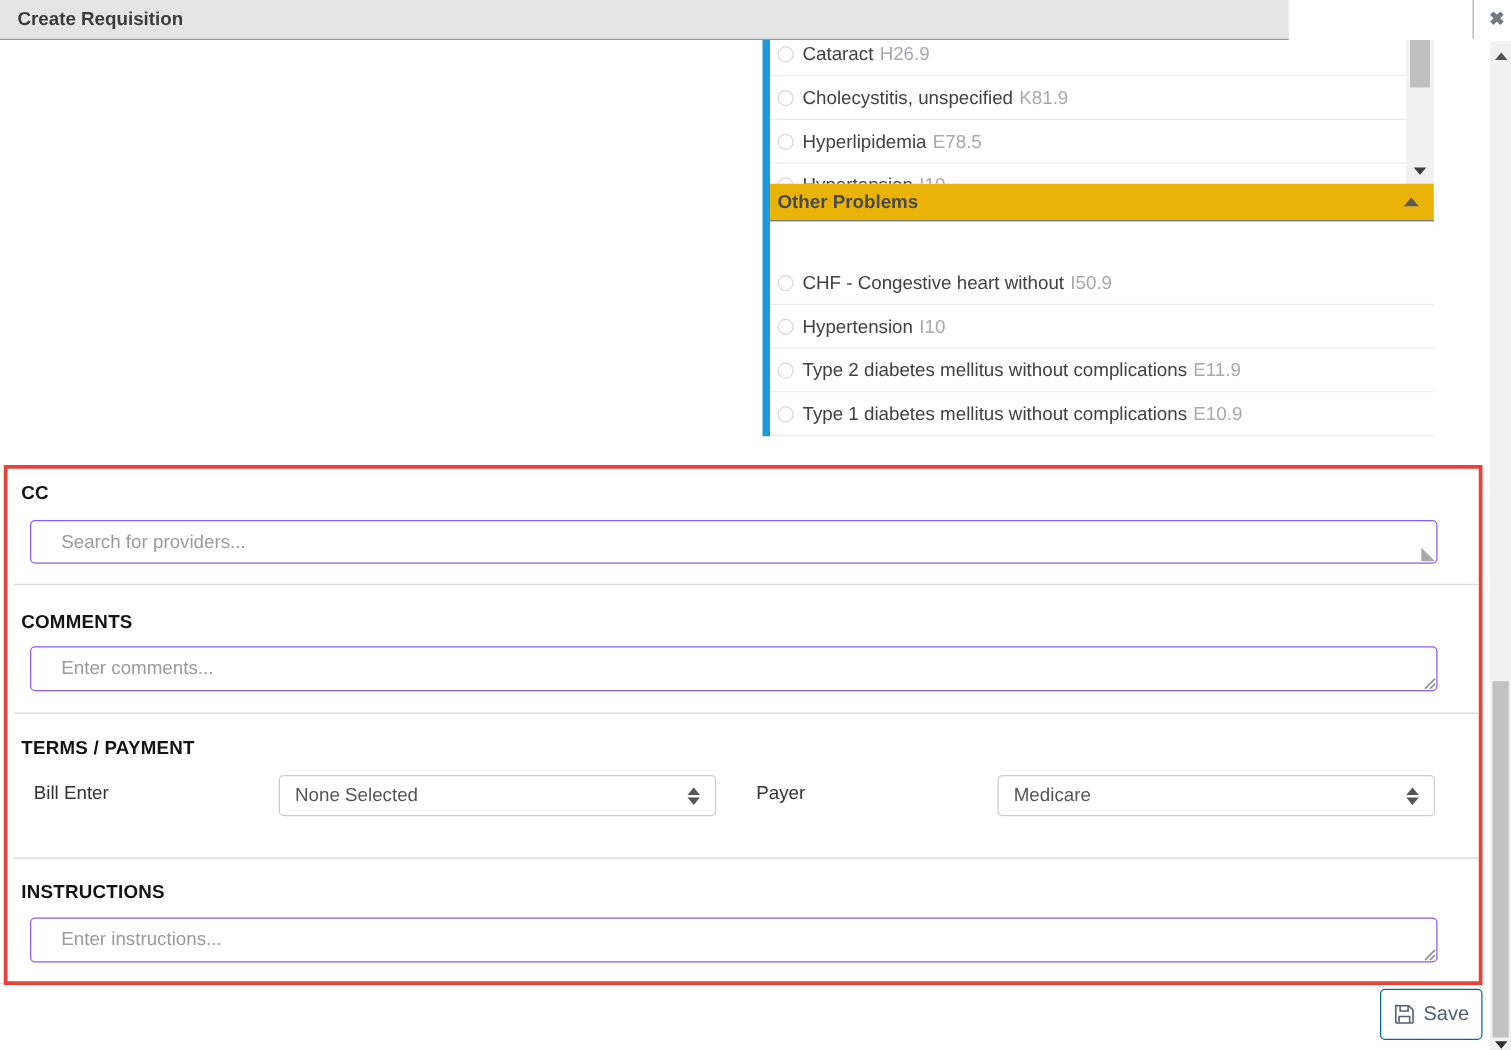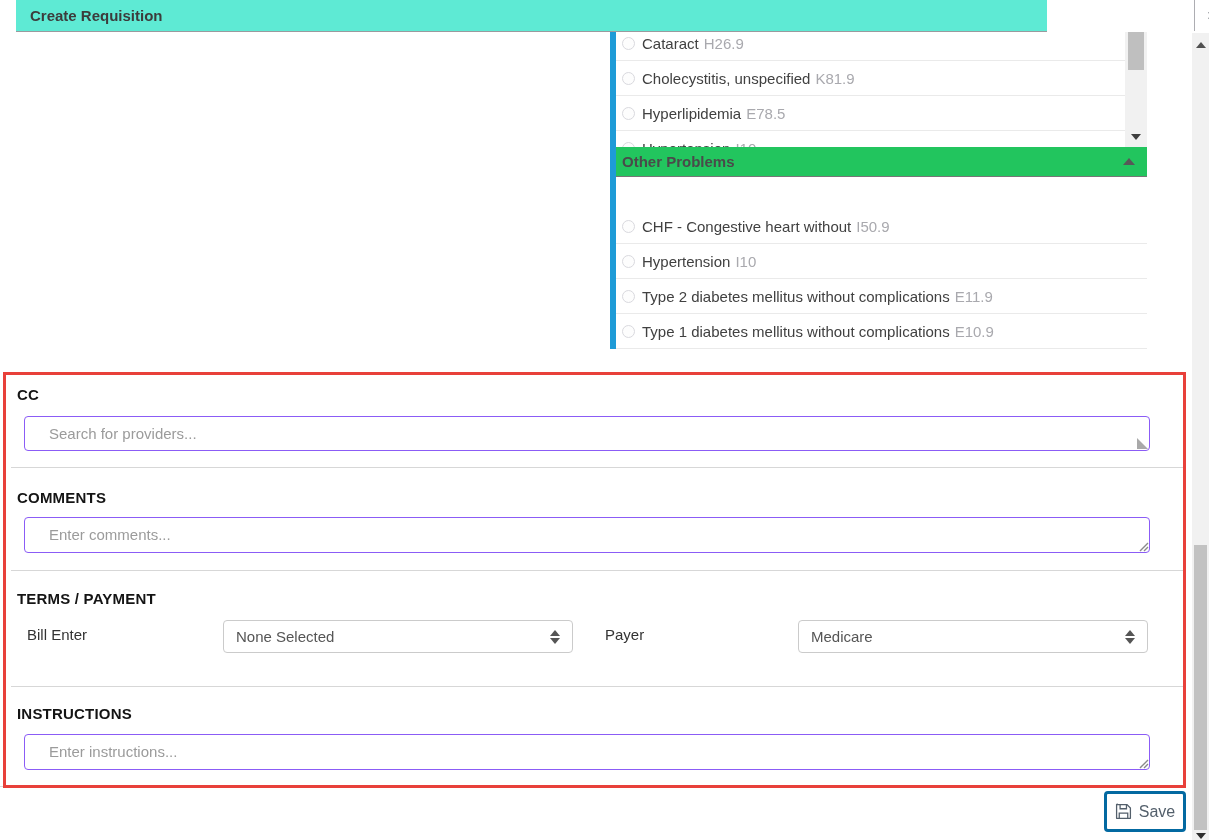--- a/index.html
+++ b/index.html
@@ -1,21 +1,21 @@
 <!DOCTYPE html>
 <html><head>
 <meta charset="utf-8">
 <style>
   * { margin:0; padding:0; box-sizing:border-box; }
   html,body { width:1209px; height:840px; }
   body { font-family:"Liberation Sans", sans-serif; background:#fff; overflow:hidden; position:relative; }
   .abs { position:absolute; }
 
   
-  .modal-header { left:16px; top:0; width:1031px; height:32px; background:#5eead4; border-bottom:1px solid #9a9a9e; z-index:30; }
+  .modal-header { left:0; top:0; width:1031px; height:32px; background:#e5e5e5; border-bottom:1px solid #9a9a9e; z-index:30; }
   .modal-title { position:absolute; left:14px; top:0; line-height:31px; font-size:15px; font-weight:bold; color:#3c3c3c; }
   .header-divider { position:absolute; left:1178px; top:0; width:1px; height:31px; background:#adadb2; }
   .close-btn { position:absolute; left:1186px; top:0; width:23px; height:31px; text-align:center; line-height:31px; font-size:15px; font-weight:bold; color:#72767d; cursor:pointer; background:transparent; border:none; }
 
   
   .page-scrollbar { left:1192px; top:33px; width:17px; height:807px; background:#f1f1f1; z-index:25; }
   .ps-up { position:absolute; top:9px; left:4px; width:0; height:0; border-left:5px solid transparent; border-right:5px solid transparent; border-bottom:6px solid #515151; }
   .ps-thumb { position:absolute; top:512px; left:2px; width:13px; height:285px; background:#c2c2c2; }
   .ps-down { position:absolute; bottom:1px; left:4px; width:0; height:0; border-left:5px solid transparent; border-right:5px solid transparent; border-top:6px solid #2e2e2e; }
 
@@ -26,21 +26,21 @@
   .scroll-list .diag-row:first-child { margin-top:-6px; }
   .diag-row { height:35px; display:flex; align-items:center; border-bottom:1px solid #eaeaea; padding-left:6px; cursor:pointer; background:#fff; }
   .radio { width:13px; height:13px; border-radius:50%; border:1px solid #d9d9de; background:#fdfdfd; flex:0 0 13px; margin-right:7px; }
   .diag-name { font-size:15px; color:#414141; white-space:nowrap; }
   .diag-code { font-size:15px; color:#a9a9ae; margin-left:5px; white-space:nowrap; }
 
   .inner-scrollbar { position:absolute; left:515px; top:0; width:22px; height:115px; background:#f1f1f1; }
   .is-thumb { position:absolute; left:3px; top:0; width:16px; height:38px; background:#bfbfbf; }
   .is-down { position:absolute; left:6px; bottom:7px; width:0; height:0; border-left:5px solid transparent; border-right:5px solid transparent; border-top:6px solid #3f3f3f; }
 
-  .sec-header { position:absolute; left:6px; width:531px; height:30px; display:flex; align-items:center; justify-content:space-between; border-bottom:1px solid #767676; padding:0 12px 0 6px; cursor:pointer; background:#22c55e; }
+  .sec-header { position:absolute; left:6px; width:531px; height:30px; display:flex; align-items:center; justify-content:space-between; border-bottom:1px solid #767676; padding:0 12px 0 6px; cursor:pointer; background:#eab308; }
   .sec-header .sec-label { font-size:15px; font-weight:bold; color:#4a4a4a; }
   .caret-up { width:0; height:0; border-left:6px solid transparent; border-right:6px solid transparent; border-bottom:7px solid #585858; }
   .sec-other { top:115px; }
   .sec-library { top:146px; }
   .lib-rows { position:absolute; left:6px; top:177px; width:531px; }
   .lib-rows .diag-row { height:35px; }
 
   
   .form-box { left:3px; top:372px; width:1183px; height:416px; border:3px solid #e8403a; background:#fff; z-index:10; }
   .form-label { position:absolute; left:11px; font-size:15px; font-weight:bold; color:#141414; letter-spacing:.2px; }
@@ -52,21 +52,21 @@
   .divider { position:absolute; left:5px; width:1172px; height:1px; background:#d7d7d7; }
   .sub-label { position:absolute; font-size:15px; color:#333; }
   .select-box { position:absolute; width:350px; height:33px; border:1px solid #cbcbcb; border-radius:4px; background:#fff; display:flex; align-items:center; justify-content:space-between; padding:0 12px; cursor:pointer; }
   .select-box .sel-val { font-size:15px; color:#555; }
   .updown { display:flex; flex-direction:column; gap:2px; align-items:center; }
   .updown .u { width:0; height:0; border-left:5px solid transparent; border-right:5px solid transparent; border-bottom:6px solid #555; }
   .updown .d { width:0; height:0; border-left:5px solid transparent; border-right:5px solid transparent; border-top:6px solid #555; }
 
   
   .footer-divider { left:0; top:786px; width:1186px; height:1px; background:#d9d9d9; z-index:5; }
-  .save-btn { left:1104px; top:791px; width:82px; height:41px; background:#fff; border:3px solid #0369a1; border-radius:4px; display:flex; align-items:center; justify-content:center; gap:7px; font-family:"Liberation Sans",sans-serif; font-size:16px; color:#535f6b; cursor:pointer; z-index:12;text-align:center; }
+  .save-btn { left:1104px; top:791px; width:82px; height:41px; background:#fff; border:1px solid #0369a1; border-radius:4px; display:flex; align-items:center; justify-content:center; gap:7px; font-family:"Liberation Sans",sans-serif; font-size:16px; color:#535f6b; cursor:pointer; z-index:12;text-align:center; }
 </style>
 </head>
 <body>
 
 <div>
 
   <div class="abs modal-header">
     <span class="modal-title">Create Requisition</span>
     <span class="header-divider"></span>
     <button class="close-btn">✖</button>

